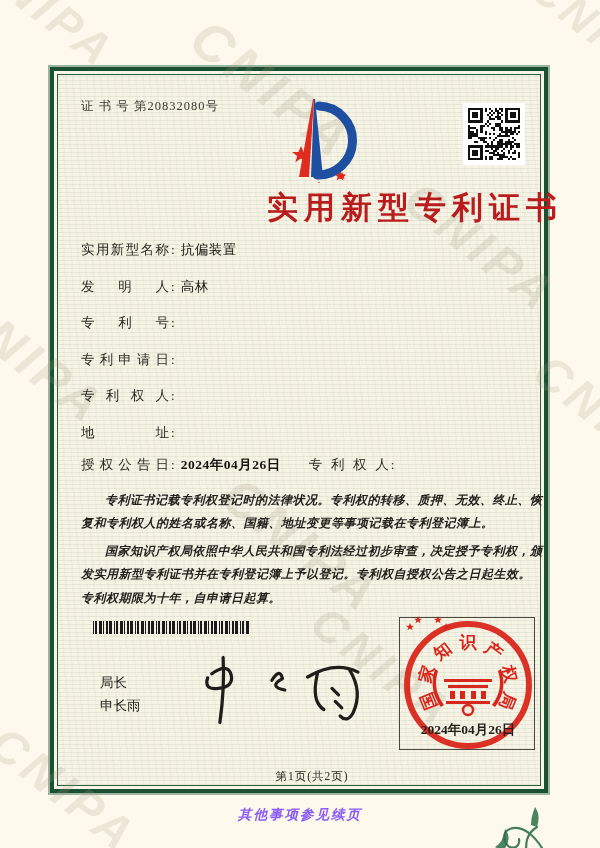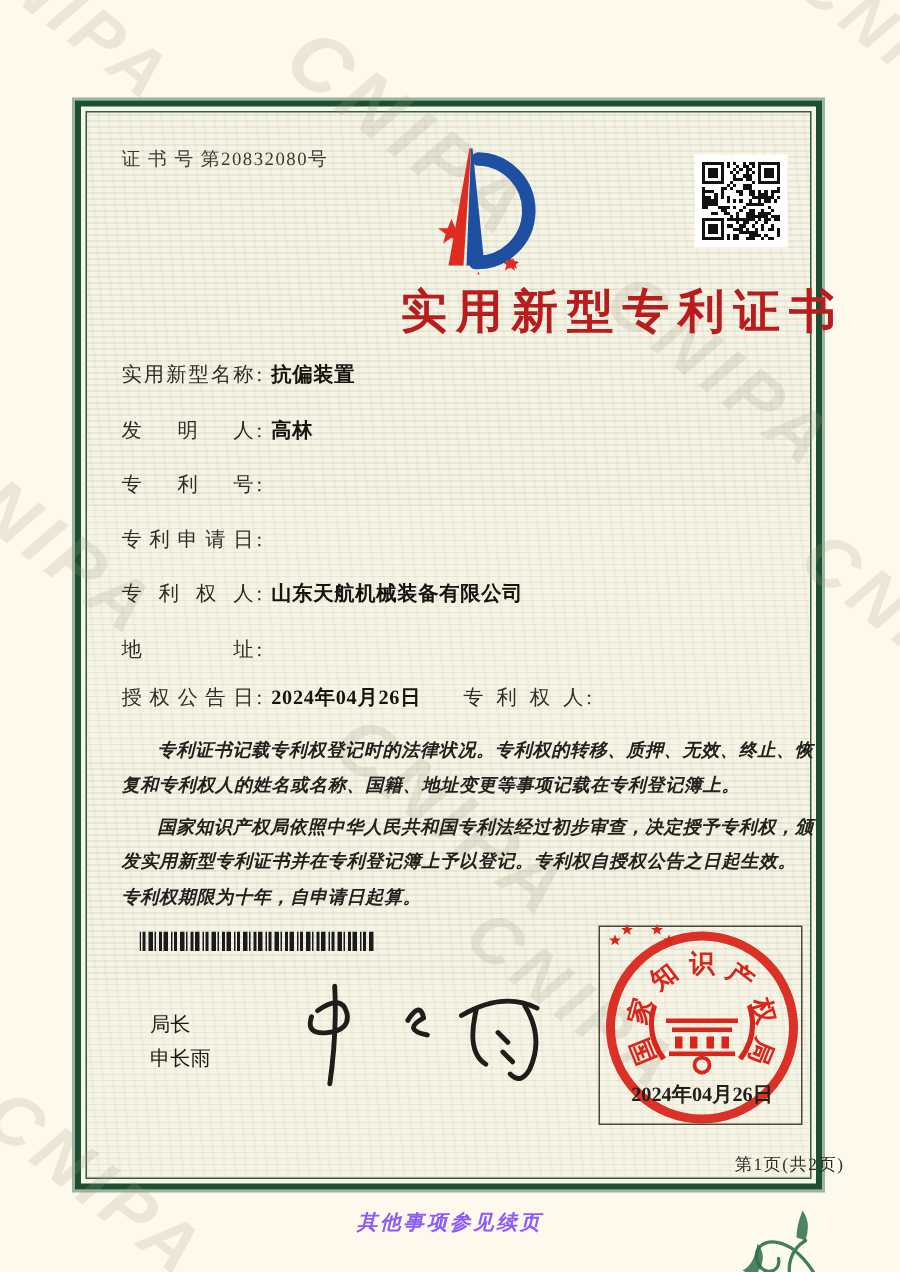--- a/index.html
+++ b/index.html
@@ -60,21 +60,21 @@
   }
   
   .fields { position:absolute; left:20px; right:18px; top:174px; }
   .frow { display:flex; align-items:flex-end; margin-bottom:14.5px; font-size:13.5px; line-height:22px; }
   .frow.addr { margin-bottom:10px; }
   .flabel {
     display:inline-block; width:88px; flex:0 0 88px;
     text-align:justify; text-align-last:justify; color:#2e2c26;
   }
   .fcolon { flex:0 0 auto; margin:0 6px 0 2px; color:#2e2c26; }
-  .fvalue { flex:1 1 auto; color:#17140f; font-weight:bold; letter-spacing:0.5px; }
+  .fvalue { flex:1 1 auto; color:#17140f; font-weight:normal; letter-spacing:0.5px; }
   .fvalue.plain { font-weight:bold; }
   .pair2 { display:flex; flex:0 0 auto; margin-left:28px; }
   .pair2 .flabel { width:80px; flex:0 0 80px; }
   
   .paras { position:absolute; left:20px; right:20px; top:424px; }
   .para {
     font-size:12px; line-height:1.95; text-indent:2em;
     font-style:italic; font-weight:600; color:#23211c;
     letter-spacing:0.5px; margin-bottom:4px;
   }
@@ -85,21 +85,21 @@
     font-family:"Liberation Sans","DejaVu Sans",sans-serif;
     font-weight:normal; font-size:13.5px; line-height:23px; color:#1c1a16;
   }
   .sig-script { position:absolute; left:128px; top:586px; }
   .seal-box {
     position:absolute; left:338px; top:552px; width:136px; height:133px;
     border:1px solid #4a463e;
   }
   .seal-svg { position:absolute; left:337px; top:550px; }
   .page-num {
-    position:absolute; left:0; right:0; top:704px; text-align:right;
+    position:absolute; left:0; right:0; top:704px; text-align:center;
     font-size:11.5px; color:#2e2c26; letter-spacing:1px;
   }
   .flourish-br { position:absolute; right:-2px; bottom:-2px; }
   .flourish-bl { position:absolute; left:4px; bottom:34px; }
   .cont-note {
     position:absolute; left:0; right:0; top:806px; z-index:3; text-align:center;
     font-size:13.5px; font-style:italic; font-weight:600; color:#8b5cf6; letter-spacing:2px;
   }
 </style>
 </head>
@@ -382,21 +382,20 @@
         <span class="flabel">专利号</span>
         <span class="fcolon">:</span>
       </div>
       <div class="frow">
         <span class="flabel">专利申请日</span>
         <span class="fcolon">:</span>
       </div>
       <div class="frow">
         <span class="flabel">专利权人</span>
         <span class="fcolon">:</span>
-        <span class="fvalue">山东天航机械装备有限公司</span>
       </div>
       <div class="frow addr">
         <span class="flabel">地址</span>
         <span class="fcolon">:</span>
       </div>
       <div class="frow">
         <span class="flabel">授权公告日</span>
         <span class="fcolon">:</span>
         <span class="fvalue plain" style="flex:0 0 auto;">2024年04月26日</span>
         <span class="pair2">

